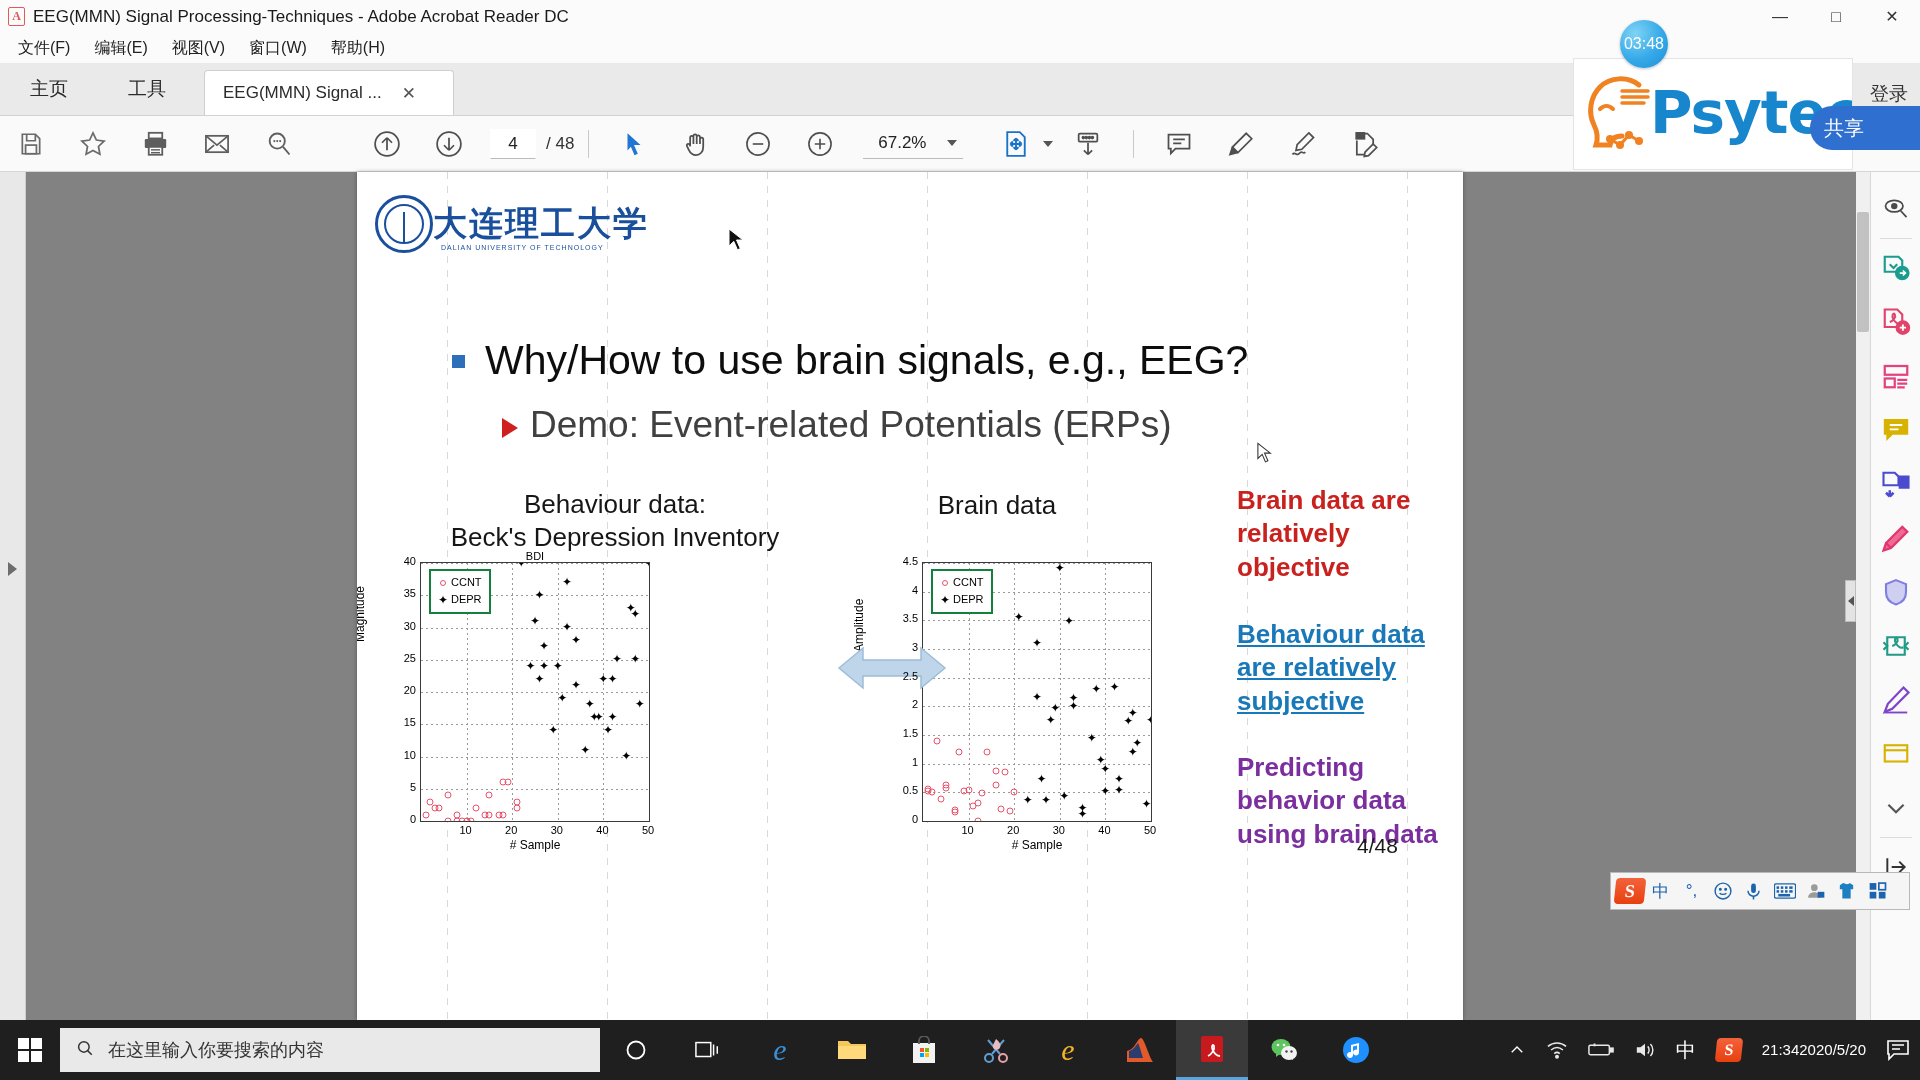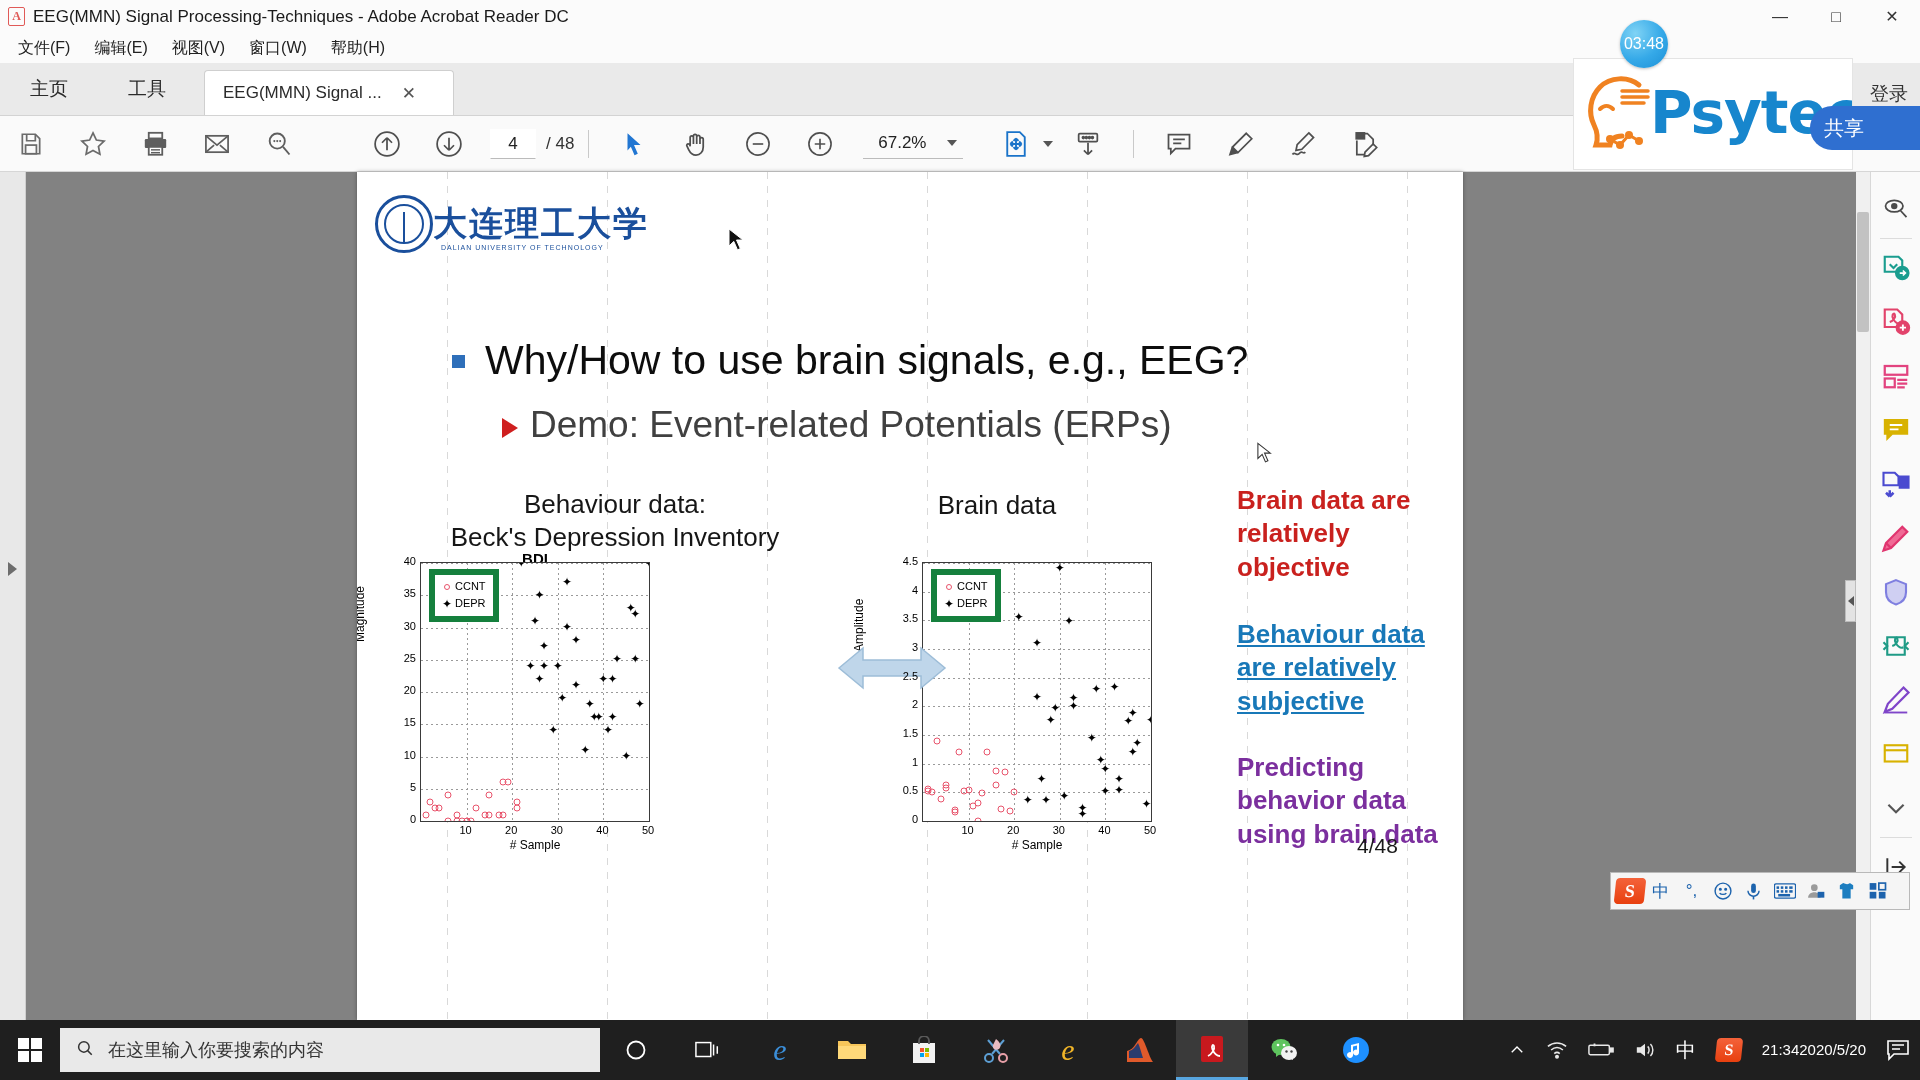--- a/index.html
+++ b/index.html
@@ -154,29 +154,29 @@
   
   .mchart { position: absolute; background: #fff; border: 1px solid #3a3a3a; }
   .mchart .plot { position: absolute; inset: 0; overflow: hidden; }
   .mchart .gl { position: absolute; background-image: repeating-linear-gradient(to right,#9a9a9a 0 2px,transparent 2px 5px); height: 1px; left: 0; right: 0; }
   .mchart .glv { position: absolute; background-image: repeating-linear-gradient(to bottom,#9a9a9a 0 2px,transparent 2px 5px); width: 1px; top: 0; bottom: 0; }
   .pt { position: absolute; transform: translate(-50%,-50%); }
   .pt.cont { width: 7px; height: 7px; border: 1.4px solid #e8536b; border-radius: 50%; }
   .pt.depr { width: 7px; height: 7px; color: #000; font-size: 11px; line-height: 7px; text-align: center; }
   .pt.depr::before { content: "✦"; position: absolute; left: 50%; top: 50%; transform: translate(-50%,-50%); font-size: 12px; }
   .mlegend {
-    position: absolute; background: #fff; border: 6px solid #15803d; padding: 3px 7px 3px 4px;
+    position: absolute; background: #fff; border: 2px solid #15803d; padding: 3px 7px 3px 4px;
     font-size: 11px; line-height: 1.5; z-index: 5;
   }
   .mlegend .row { display: flex; align-items: center; }
   .mlegend .mk { width: 16px; text-align: center; }
   .mlegend .mk .o { display: inline-block; width: 6px; height: 6px; border: 1.3px solid #e8536b; border-radius: 50%; }
   .axlbl { position: absolute; font-size: 11px; color: #000; }
   .axttl { position: absolute; font-size: 12px; color: #000; }
-  .chtitle { position: absolute; font-size: 15px; color: #000; font-weight: bold; }
+  .chtitle { position: absolute; font-size: 11px; color: #000; font-weight: normal; }
 
   .arrows2 {
     position: absolute; left: 480px; top: 468px; width: 110px; height: 56px; color: #b7cfe4;
   }
 
   .note { position: absolute; font-weight: bold; line-height: 1.28; }
   .note.red { color: #c9211e; font-size: 26px; left: 880px; top: 312px; width: 200px; }
   .note.blue { color: #1878b8; font-size: 26px; left: 880px; top: 446px; width: 210px; text-decoration: underline; }
   .note.purple { color: #7b2f9e; font-size: 26px; left: 880px; top: 579px; width: 220px; }
   .pagemark { position: absolute; left: 1000px; top: 662px; font-size: 21px; color: #1a1a1a; }

